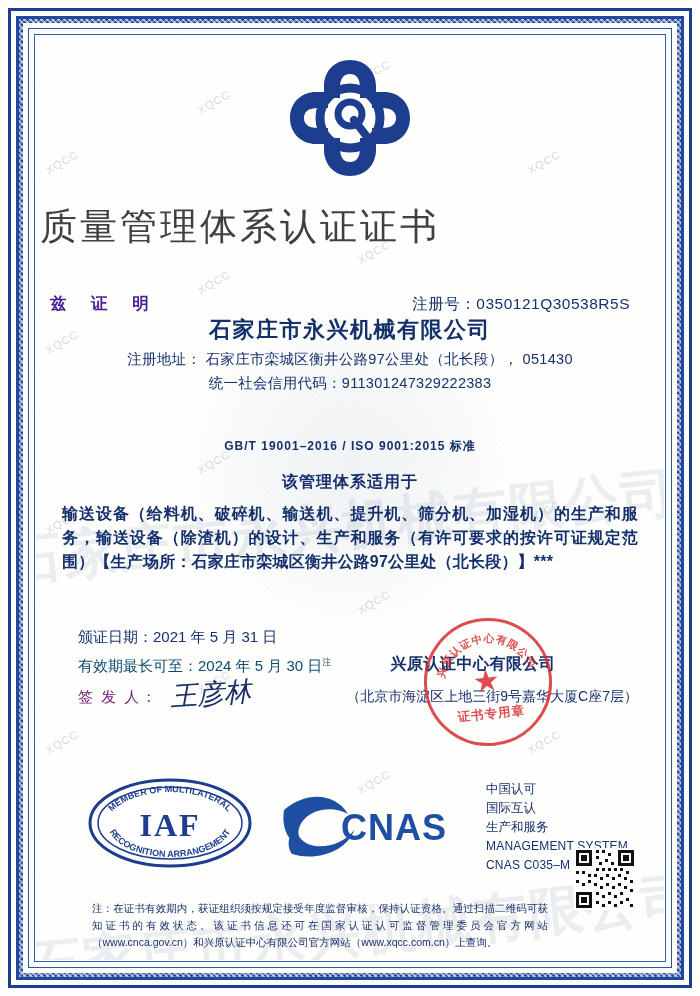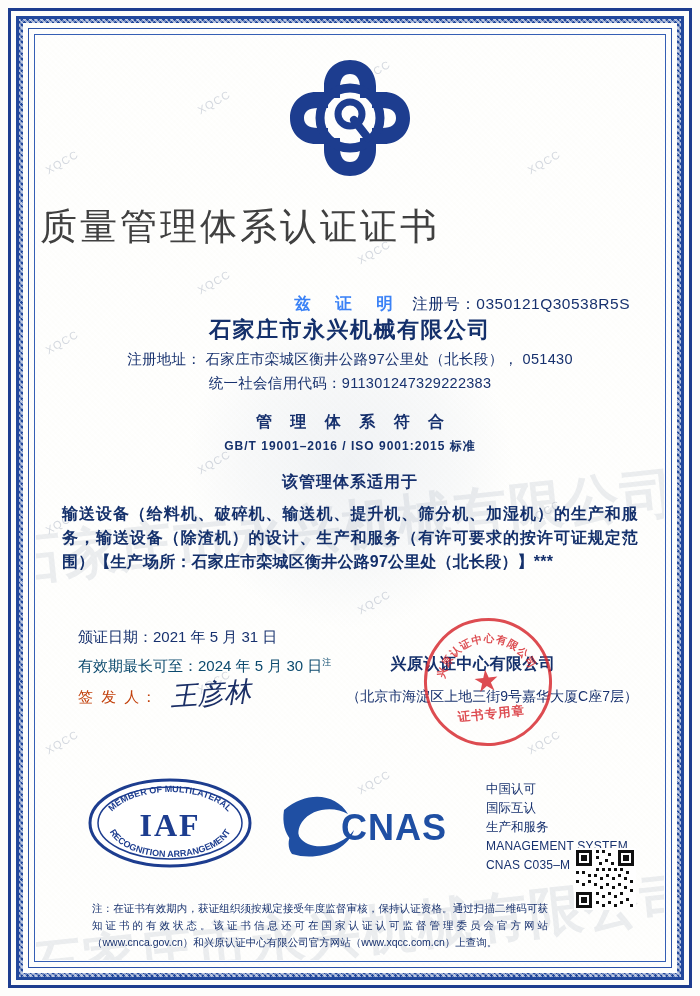--- a/index.html
+++ b/index.html
@@ -126,25 +126,25 @@
     font-size: 15.5px;
     color: #17316e;
     letter-spacing: 0.5px;
     margin-top: 36px;
   }
 
   .hereby {
     position: absolute;
     top: 253px;
     left: 0; right: 13px;
-    text-align: center;
+    text-align: left;
     font-size: 16.5px;
     letter-spacing: 10px;
     font-weight: bold;
-    color: #3b82f6;
+    color: #4c1d95;
     text-indent: 10px;
   }
   .company {
     position: absolute;
     top: 275px;
     left: 0; right: 0;
     text-align: center;
     font-size: 22px;
     font-weight: bold;
     letter-spacing: 1.5px;
@@ -227,21 +227,21 @@
   }
   .valid-date sup {
     font-size: 9px;
     vertical-align: super;
   }
   .signer {
     position: absolute;
     top: 648px;
     left: 38px;
     font-size: 15px;
-    color: #c2410c;
+    color: #701a75;
     letter-spacing: 2px;
   }
   .signature {
     position: absolute;
     top: 636px;
     left: 130px;
     font-size: 27px;
     font-family: "DejaVu Serif", "Liberation Serif", serif;
     font-style: italic;
     color: #1b2f66;
@@ -410,21 +410,20 @@
 
     <div class="reg-no">
       <span>注册号：</span><span>0350121Q30538R5S</span>
     </div>
 
     <div class="hereby">兹 证 明</div>
     <div class="company">石家庄市永兴机械有限公司</div>
     <div class="addr">注册地址： 石家庄市栾城区衡井公路97公里处（北长段）， 051430</div>
     <div class="credit">统一社会信用代码：911301247329222383</div>
 
-    <div class="conform">管 理 体 系 符 合</div>
     <div class="standard">GB/T 19001–2016 / ISO 9001:2015 标准</div>
 
     <div class="applies">该管理体系适用于</div>
     <div class="scope">输送设备（给料机、破碎机、输送机、提升机、筛分机、加湿机）的生产和服务，输送设备（除渣机）的设计、生产和服务（有许可要求的按许可证规定范围）【生产场所：石家庄市栾城区衡井公路97公里处（北长段）】***</div>
 
     <div class="issue-date">颁证日期：2021 年 5 月 31 日</div>
     <div class="valid-date">
       <span>有效期最长可至：2024 年 5 月 30 日</span><sup>注</sup>
     </div>
     <div class="signer">签 发 人：</div>

